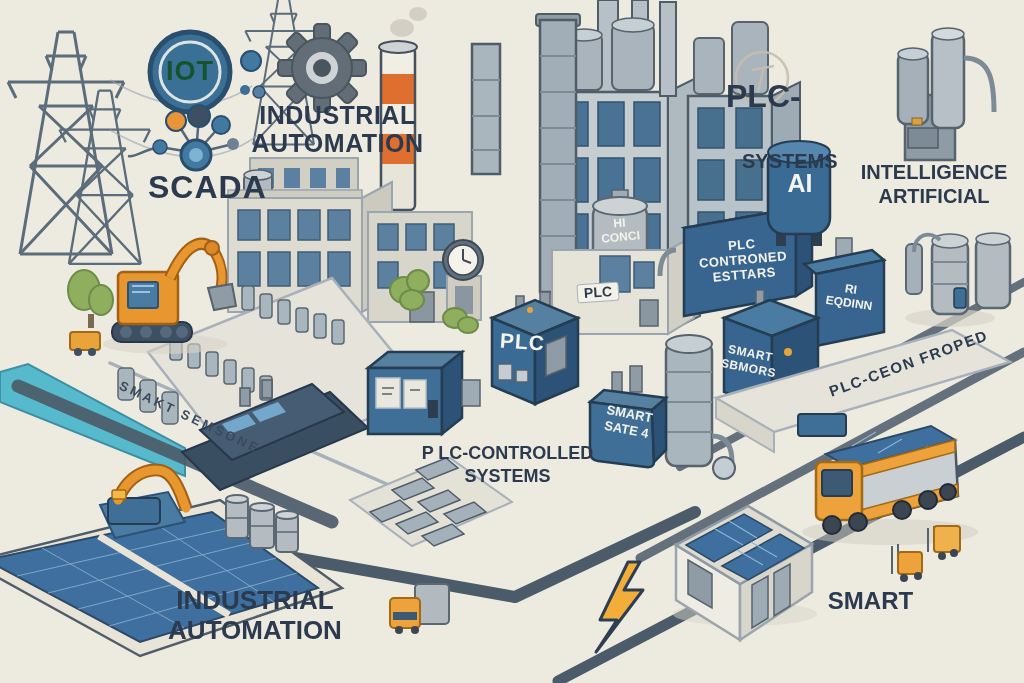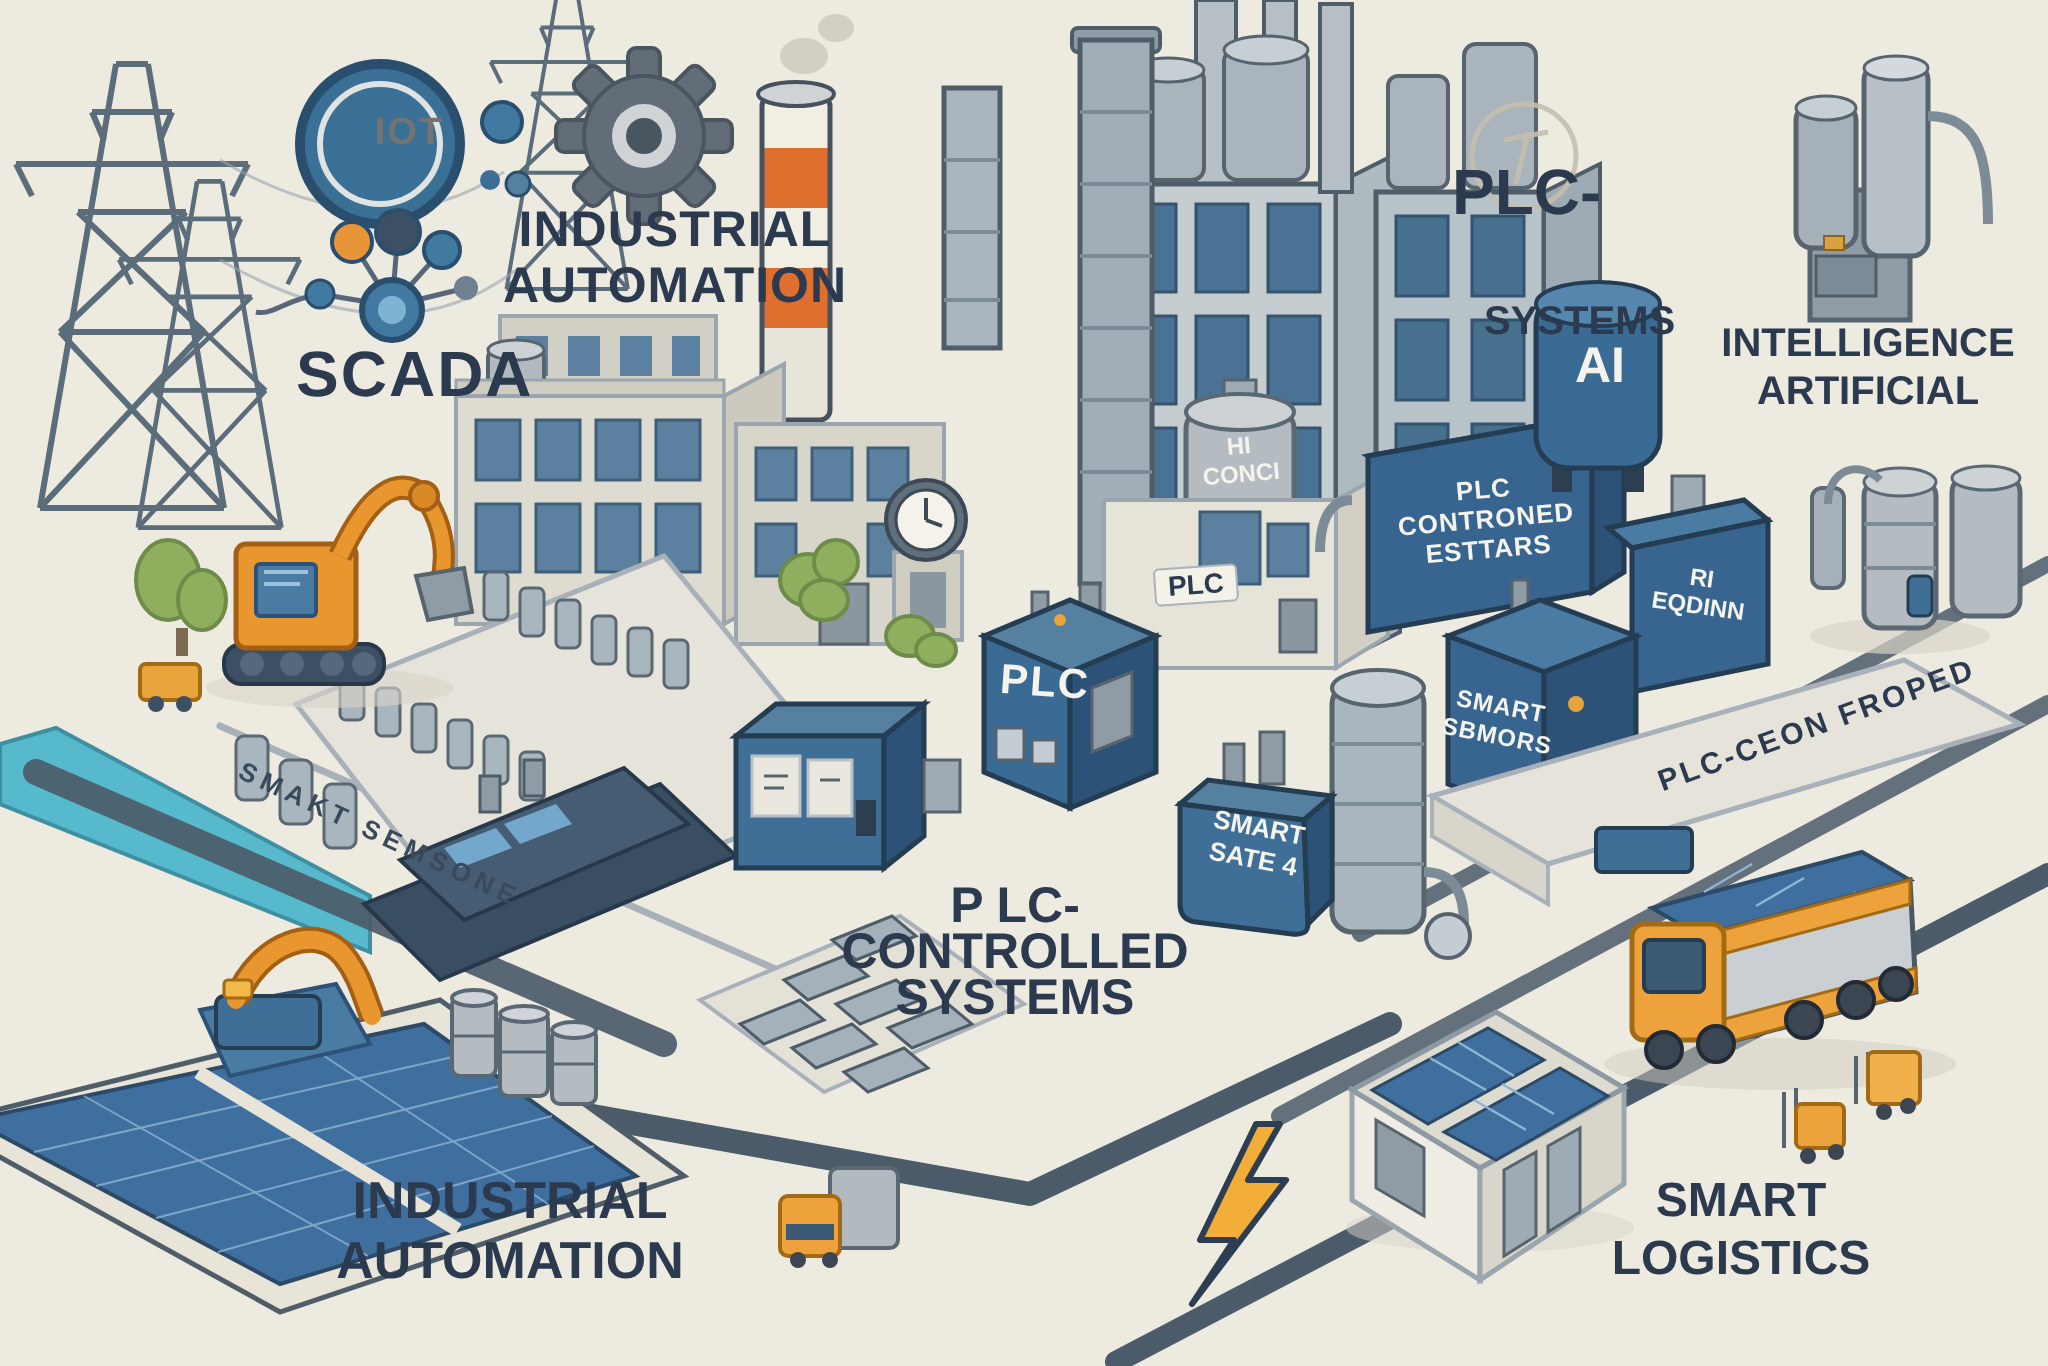--- a/index.html
+++ b/index.html
@@ -4,40 +4,40 @@
 <style>
   html,body{margin:0;padding:0;background:#d8d5cc;}
   .scene{position:relative;width:1024px;height:683px;background:#edeae0;overflow:hidden;
          font-family:"Liberation Sans",sans-serif;}
   .scene svg{position:absolute;left:0;top:0;}
   .lbl{position:absolute;color:#2b3a4e;font-weight:800;line-height:1.1;white-space:pre;}
   .lbl .ln{display:block;}
   .ctr{text-align:center;white-space:normal;}
   .white{color:#f4f3ec;}
   
-  #lbl-iot{left:158px;top:57px;width:64px;text-align:right;font-size:19px;letter-spacing:1px;color:#737373;}
+  #lbl-iot{left:158px;top:57px;width:64px;text-align:center;font-size:27px;letter-spacing:1px;color:#14532d;}
   #lbl-ia-top{left:245px;top:101px;width:185px;font-size:25px;line-height:28px;letter-spacing:.5px;}
   #lbl-scada{left:148px;top:170px;font-size:32px;letter-spacing:1px;text-align:center;}
   #lbl-plc-top{left:726px;top:44px;width:130px;}
   #lbl-plc-top .l1{font-size:32px;}
   #lbl-plc-top .l2{font-size:20px;}
   #lbl-plc-top .l3{font-size:20px;margin-left:16px;}
   #lbl-ai-full{left:858px;top:160px;width:152px;font-size:20px;line-height:24px;}
   #lbl-ai-tank{left:778px;top:170px;width:44px;text-align:center;font-size:25px;}
   #lbl-hi{left:594px;top:216px;width:52px;text-align:center;font-size:12px;line-height:14px;transform:rotate(-5deg);}
   #lbl-plc-sign{left:577px;top:283px;font-size:14px;font-weight:800;color:#2b3a4e;background:#f4f2e8;
                 border:1.5px solid #aab3ba;border-radius:3px;padding:1px 6px;transform:rotate(-4deg);}
   #lbl-plc-bldg{left:693px;top:237px;width:100px;font-size:13px;line-height:15px;letter-spacing:.5px;transform:rotate(-5deg);}
   #lbl-ri{left:824px;top:282px;width:52px;font-size:12px;line-height:14px;transform:rotate(8deg);}
   #lbl-sbmors{left:722px;top:346px;width:54px;font-size:12px;line-height:15px;letter-spacing:.5px;transform:rotate(11deg);}
   #lbl-froped{left:830px;top:384px;width:170px;font-size:15px;letter-spacing:1.5px;transform:rotate(-20deg);transform-origin:left center;}
   #lbl-smakt{left:120px;top:378px;font-size:13px;font-weight:700;letter-spacing:3px;color:#3a4a5c;
              transform:rotate(25deg);transform-origin:left center;}
   #lbl-plc-cube{left:500px;top:330px;font-size:21px;letter-spacing:1px;transform:rotate(4deg);}
-  #lbl-plc-mid{left:420px;top:442px;width:175px;font-size:25px;line-height:23px;}
+  #lbl-plc-mid{left:420px;top:442px;width:175px;font-size:18px;line-height:23px;}
   #lbl-sate{left:598px;top:406px;width:60px;font-size:13px;line-height:16px;transform:rotate(11deg);}
   #lbl-ia-bot{left:165px;top:585px;width:180px;font-size:26px;line-height:30px;}
   #lbl-handle{left:428px;top:637px;width:160px;text-align:center;font-size:23px;font-weight:500;color:#3e5066;}
   #lbl-smartlog{left:798px;top:586px;width:145px;font-size:24px;line-height:29px;}
 </style>
 </head>
 <body>
 
 <div class="scene">
 
@@ -543,16 +543,15 @@
 </div>
 
 <div class="lbl ctr" id="lbl-ia-bot">
   <span class="ln">INDUSTRIAL</span>
   <span class="ln">AUTOMATION</span>
 </div>
 
 
 <div class="lbl ctr" id="lbl-smartlog">
   <span class="ln">SMART</span>
-  <span class="ln">LOGISTICS</span>
 </div>
 
 </div>
 
 </body></html>

